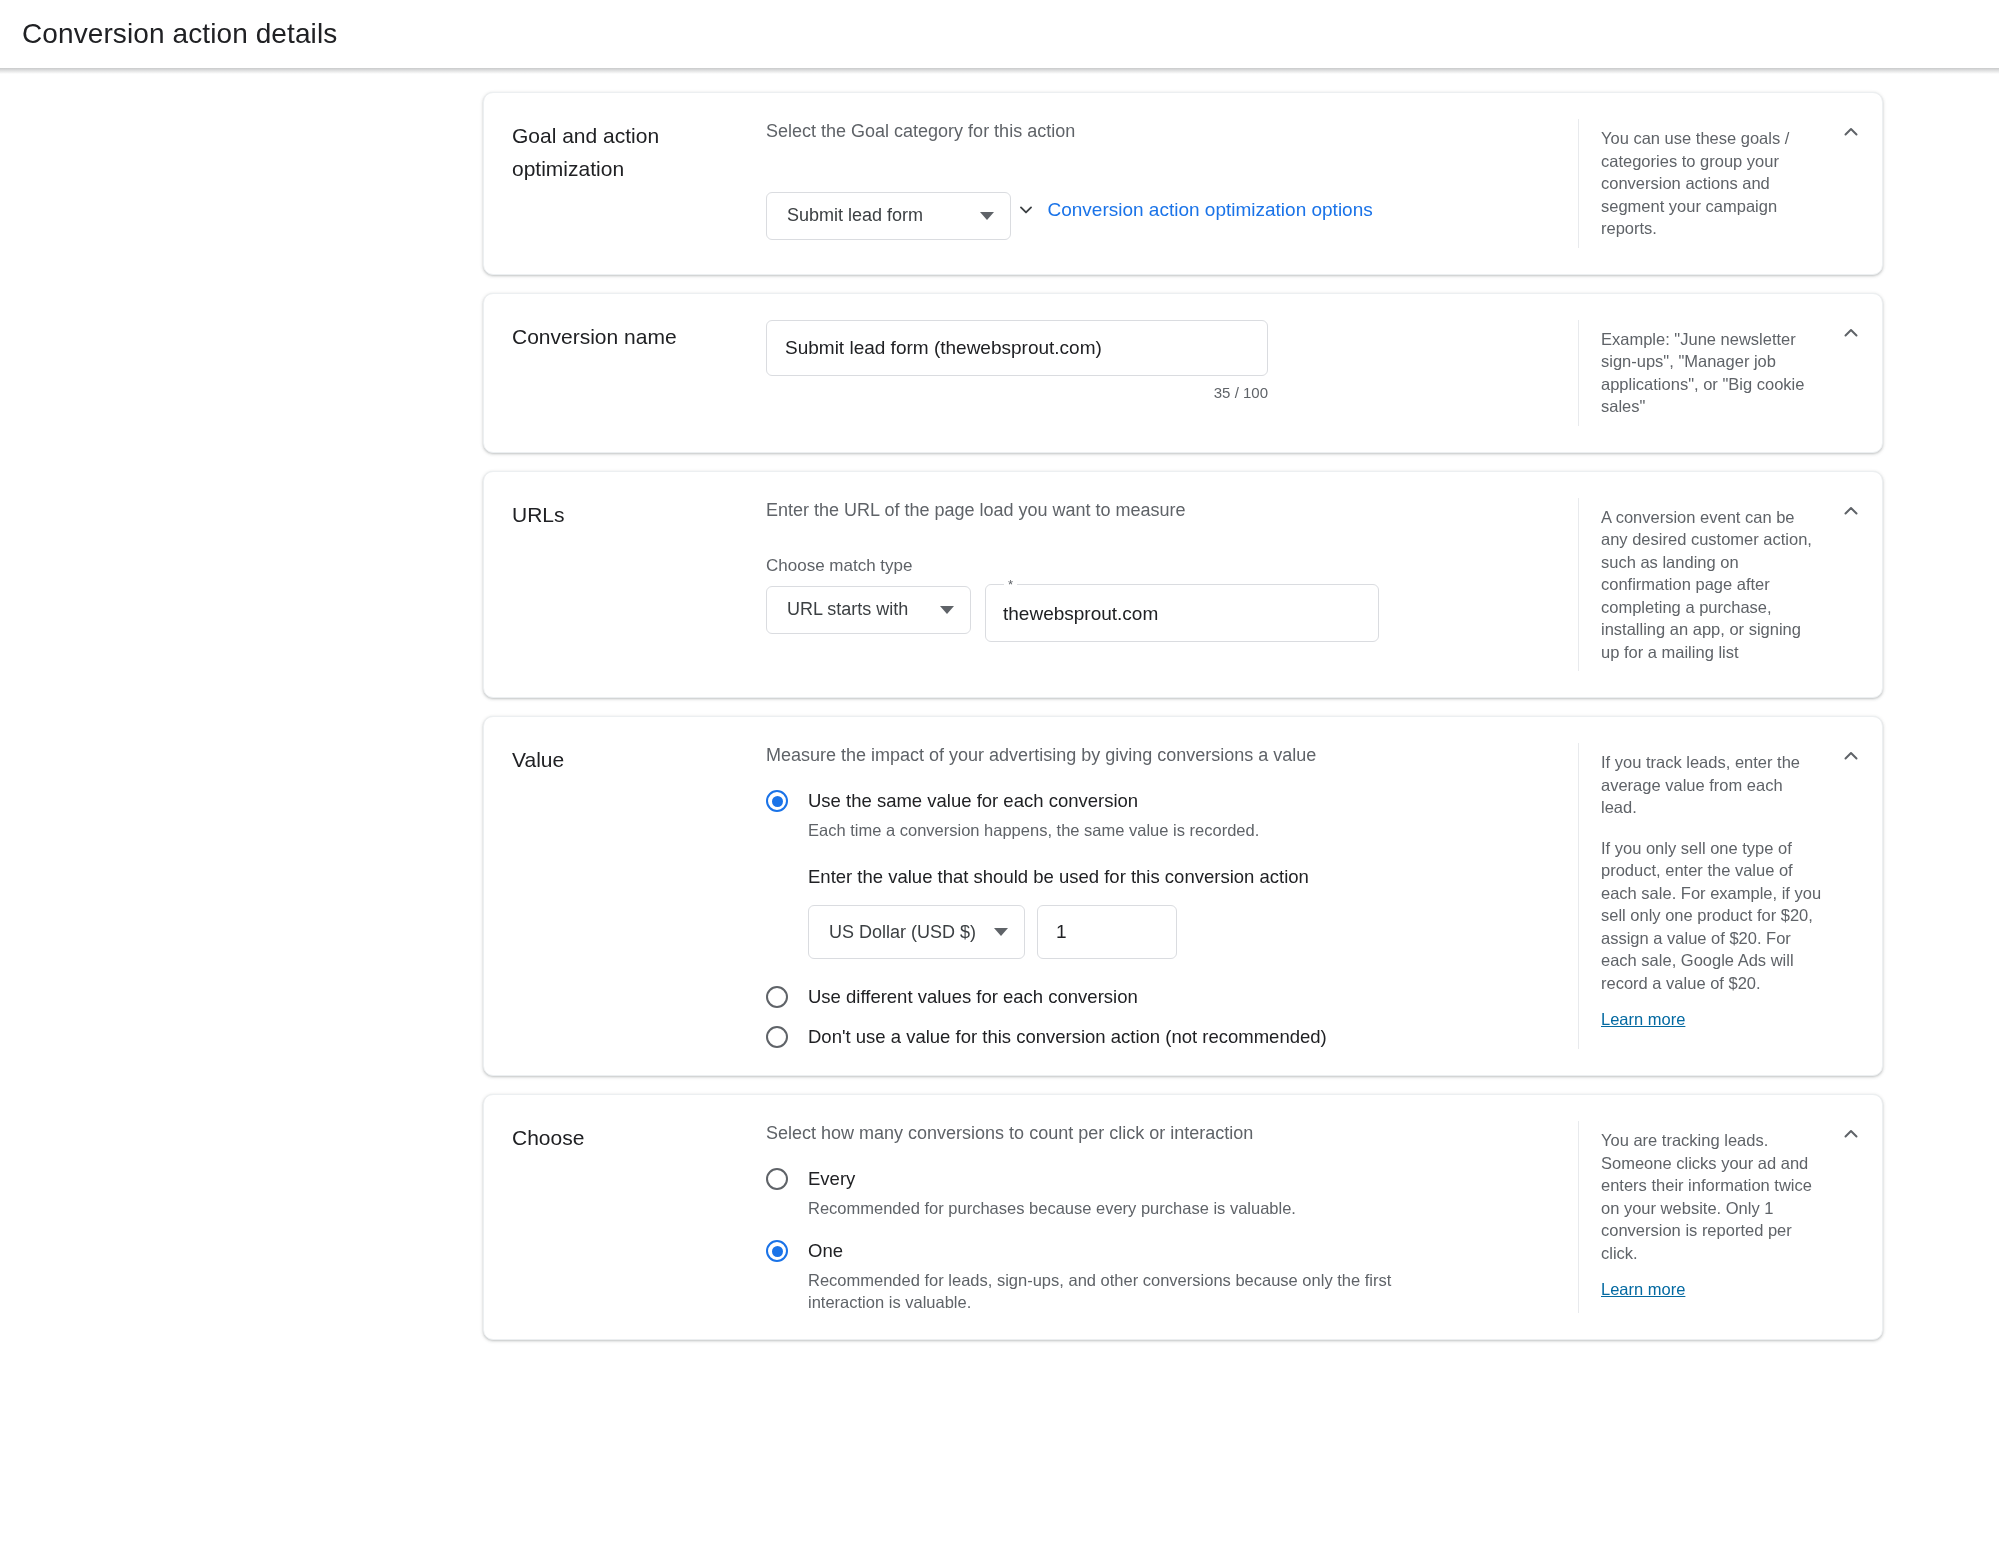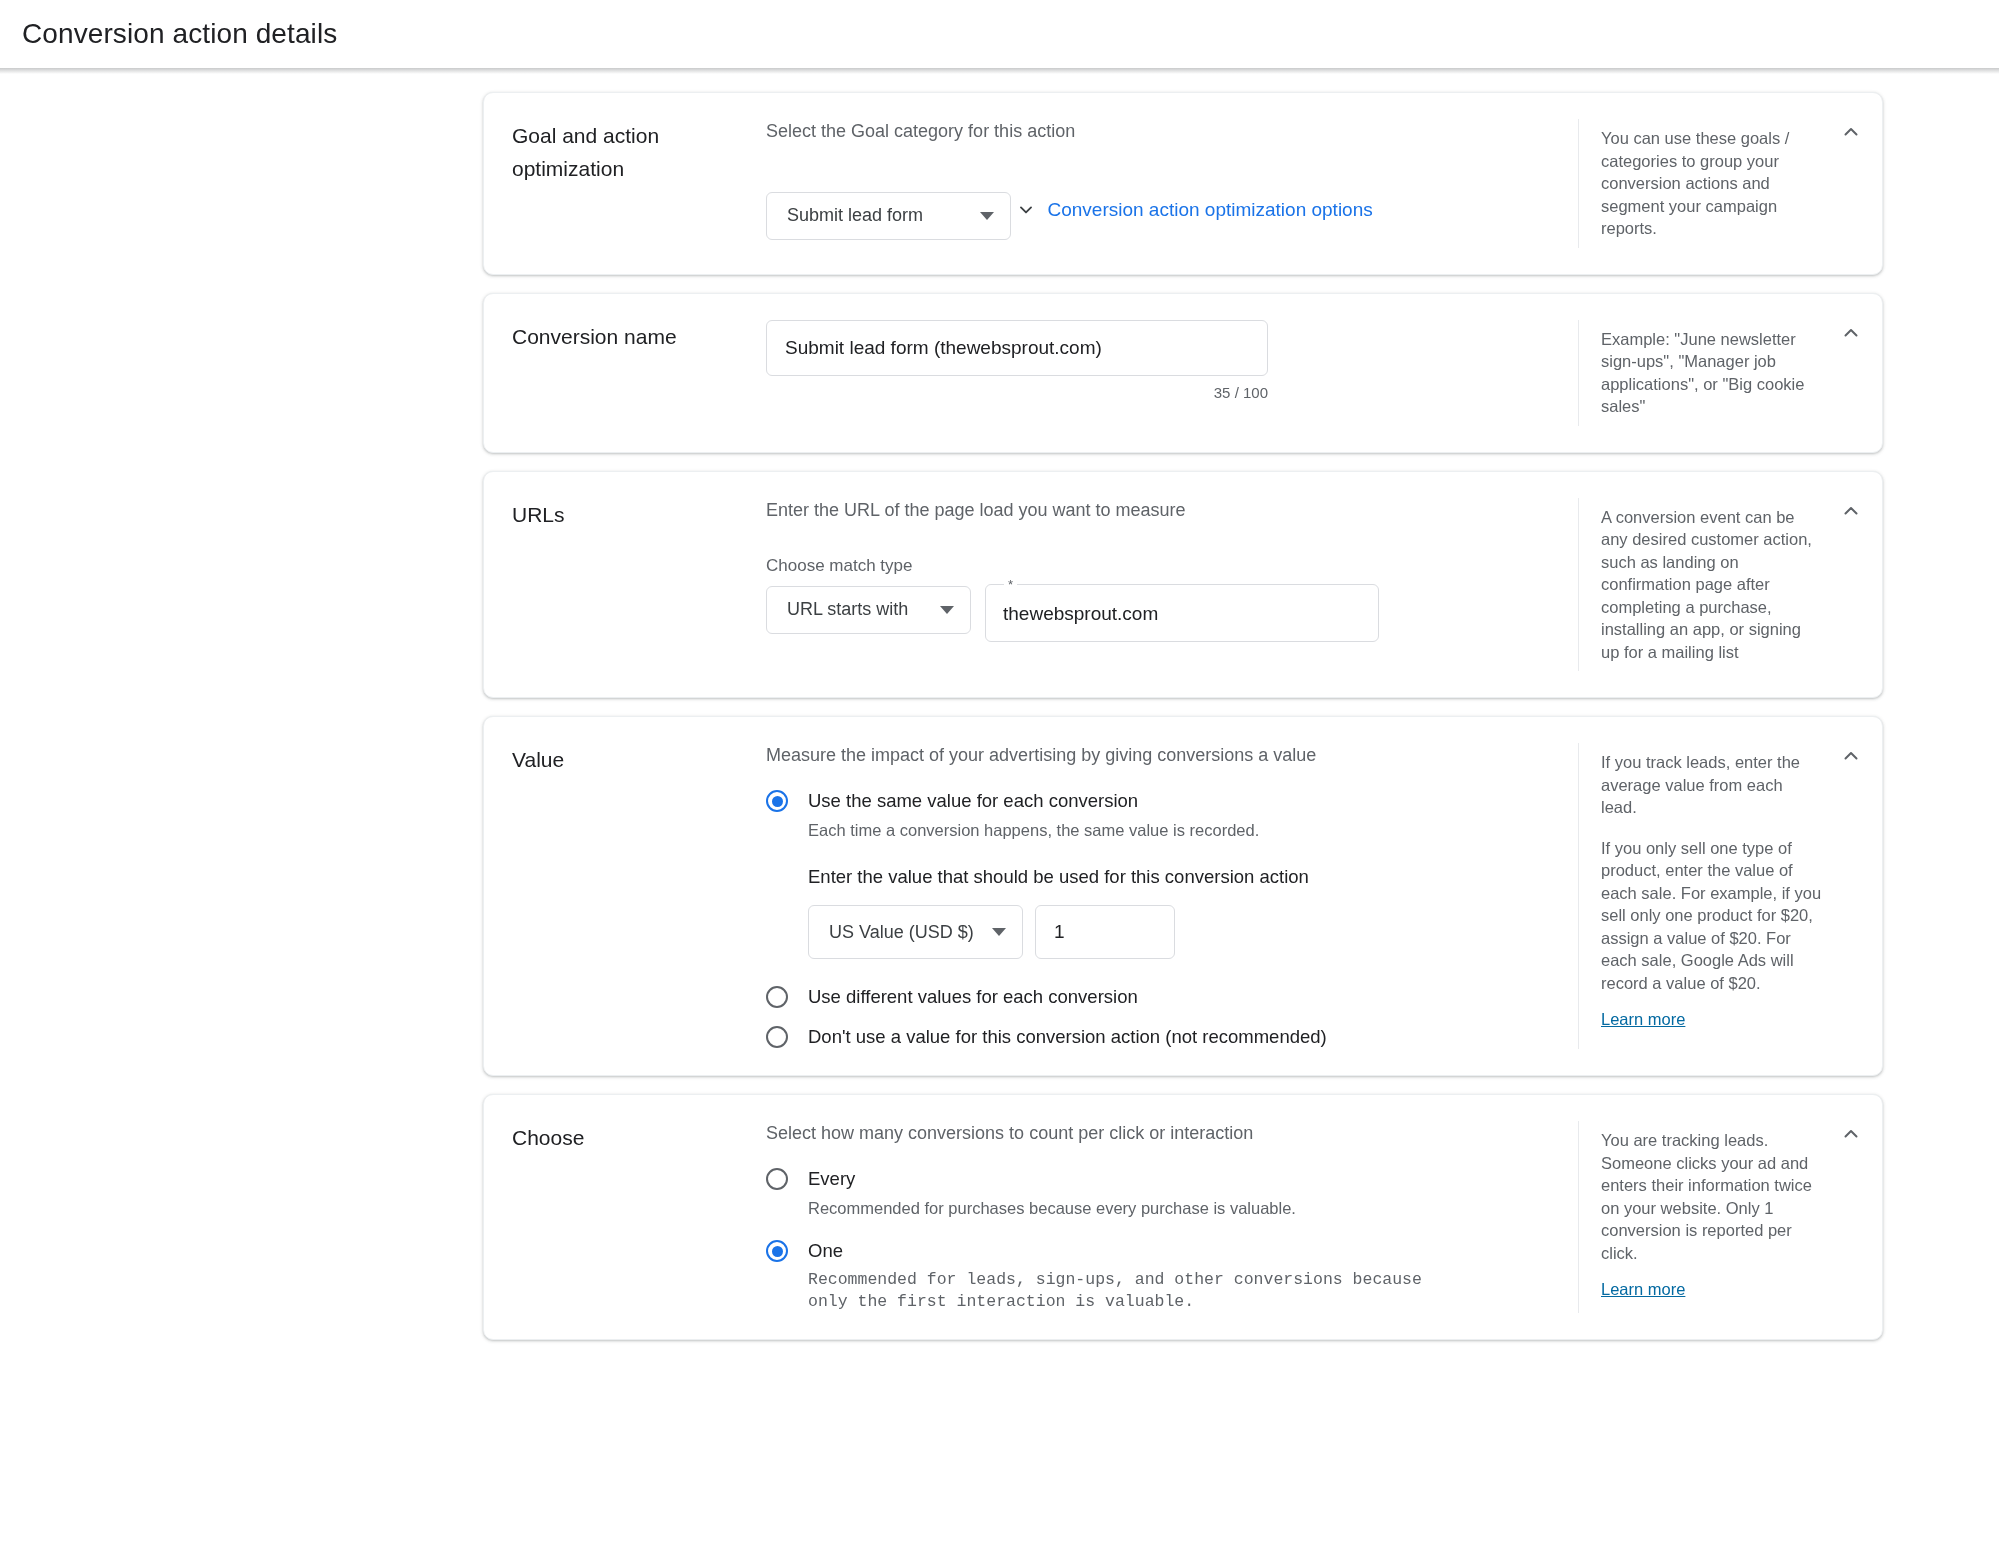--- a/index.html
+++ b/index.html
@@ -380,21 +380,21 @@
           <div class="radio-body">
             <div class="radio-label">Use the same value for each conversion</div>
             <div class="radio-desc">Each time a conversion happens, the same value is recorded.</div>
           </div>
         </div>
 
         <div class="indent-block">
           <div class="sub-prompt" style="font-size:18.5px;color:#202124;margin-bottom:16px;">Enter the value that should be used for this conversion action</div>
           <div class="row" style="gap:12px;">
             <div class="select currency">
-              <span>US Value (USD $)</span>
+              <span>US Dollar (USD $)</span>
               <span class="caret"></span>
             </div>
             <div class="text-input value-input">
               <span>1</span>
             </div>
           </div>
         </div>
 
         <div class="radio-row" style="margin-top:26px;">
           <span class="radio"></span>
@@ -434,21 +434,21 @@
           <span class="radio"></span>
           <div class="radio-body">
             <div class="radio-label">Every</div>
             <div class="radio-desc">Recommended for purchases because every purchase is valuable.</div>
           </div>
         </div>
         <div class="radio-row" style="margin-top:20px;">
           <span class="radio checked"></span>
           <div class="radio-body">
             <div class="radio-label">One</div>
-            <div class="radio-desc" style="max-width:620px;font-family:Liberation Mono, monospace;">Recommended for leads, sign-ups, and other conversions because only the first interaction is valuable.</div>
+            <div class="radio-desc" style="max-width:620px;">Recommended for leads, sign-ups, and other conversions because only the first interaction is valuable.</div>
           </div>
         </div>
       </div>
     </div>
     <div class="card-side">
       <div class="collapse-btn">
         <svg width="24" height="24" viewBox="0 0 24 24">
           <path d="M6.5 14.5 L12 9 L17.5 14.5" fill="none" stroke="#5f6368" stroke-width="2" stroke-linecap="round" stroke-linejoin="round"></path>
         </svg>
       </div>

